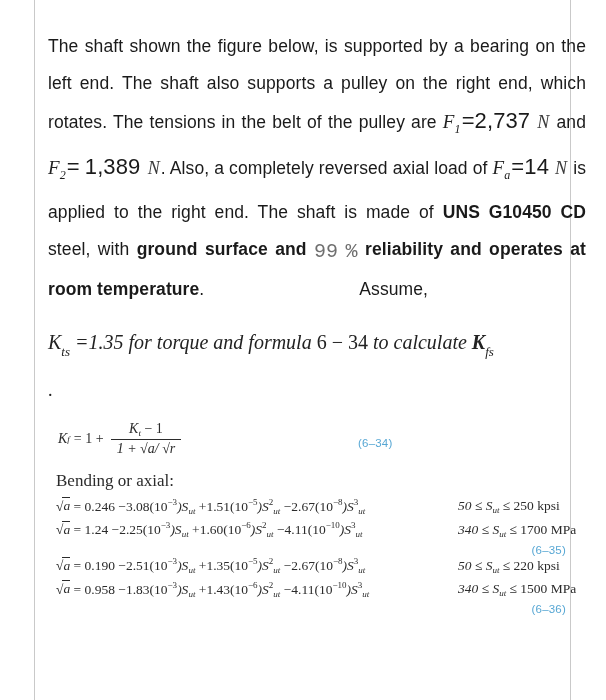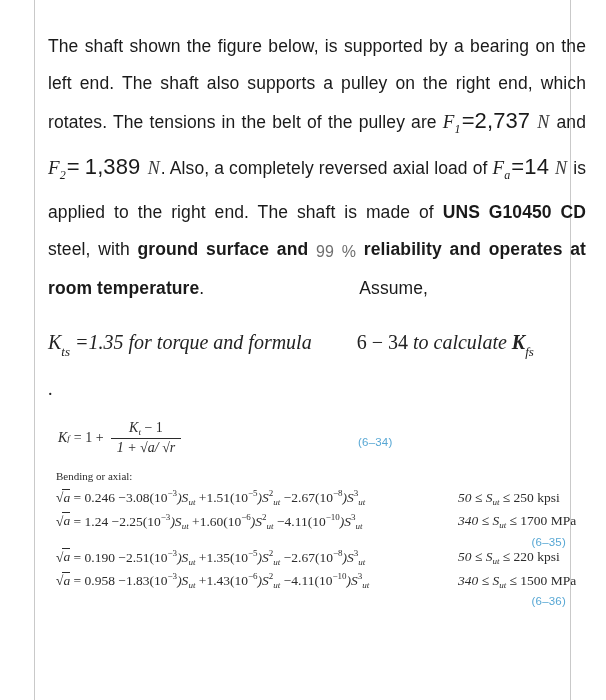--- a/index.html
+++ b/index.html
@@ -67,22 +67,22 @@
     font-size: 12px;
     vertical-align: -0.45em;
     padding-right: 1px;
   }
   .mnum {
     font-family: "Liberation Sans", sans-serif;
     font-size: 22px;
     color: #1a1a1a;
   }
   .mgray {
-    font-family: Liberation Sans, sans-serif;
-    font-size: 16px;
+    font-family: Liberation Mono, monospace;
+    font-size: 20px;
     color: #6f6f6f;
     vertical-align: -0.12em;
   }
 
   
   .assume-line {
     font-family: "Liberation Serif", serif;
     font-style: italic;
     font-size: 20px;
     line-height: 34px;
@@ -91,21 +91,20 @@
     white-space: nowrap;
   }
   .assume-line .sub2 {
     font-size: 13px;
     vertical-align: -0.5em;
     font-style: italic;
     text-align: center;
   }
   .assume-line .up {
     font-style: normal;
-    margin-left: 40px;
   }
   .dot-line {
     font-family: "Liberation Serif", serif;
     font-size: 18px;
     color: #222;
     line-height: 26px;
     margin-top: 8px;
   }
 
   
@@ -145,21 +144,21 @@
     color: #57a7d4;
     font-family: "Liberation Sans", sans-serif;
     font-size: 11.5px;
     letter-spacing: 0.2px;
   }
   .eqnum-abs {
     position: absolute;
   }
 
   .sect-label {
-    font-size: 11px;
+    font-size: 17px;
     color: #2b2b2b;
     margin: 14px 0 6px 8px;
   }
 
   .formula-line {
     display: flex;
     align-items: baseline;
     margin: 0 0 5px 8px;
     font-size: 13.5px;
     white-space: nowrap;

